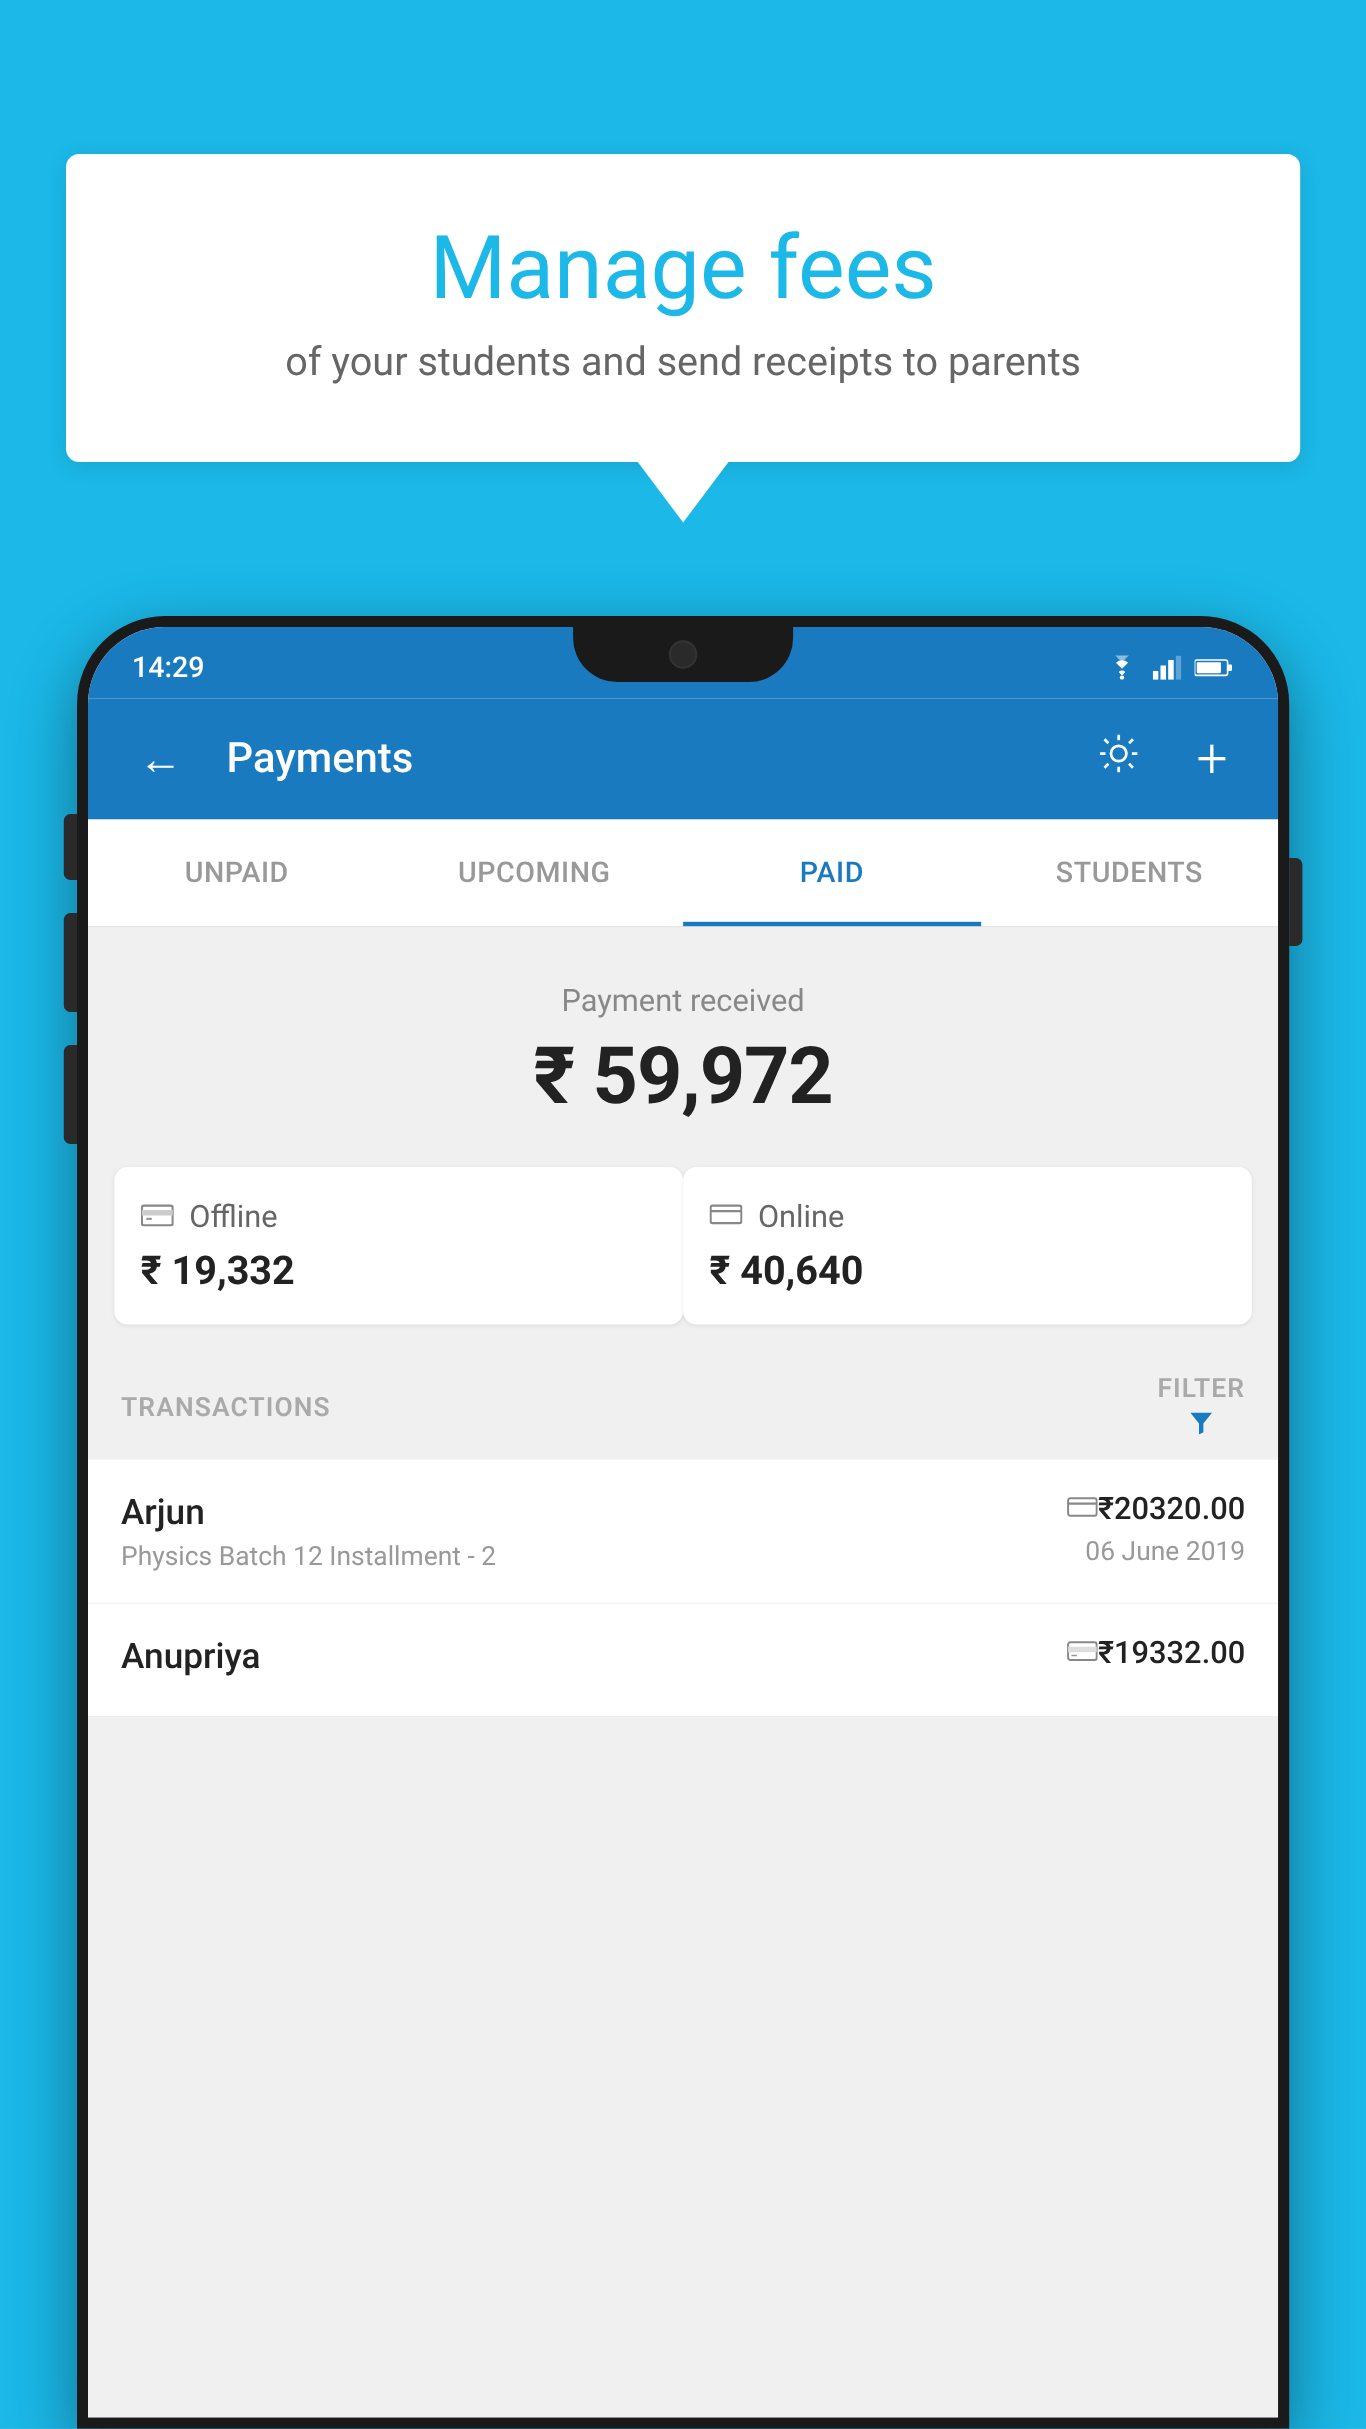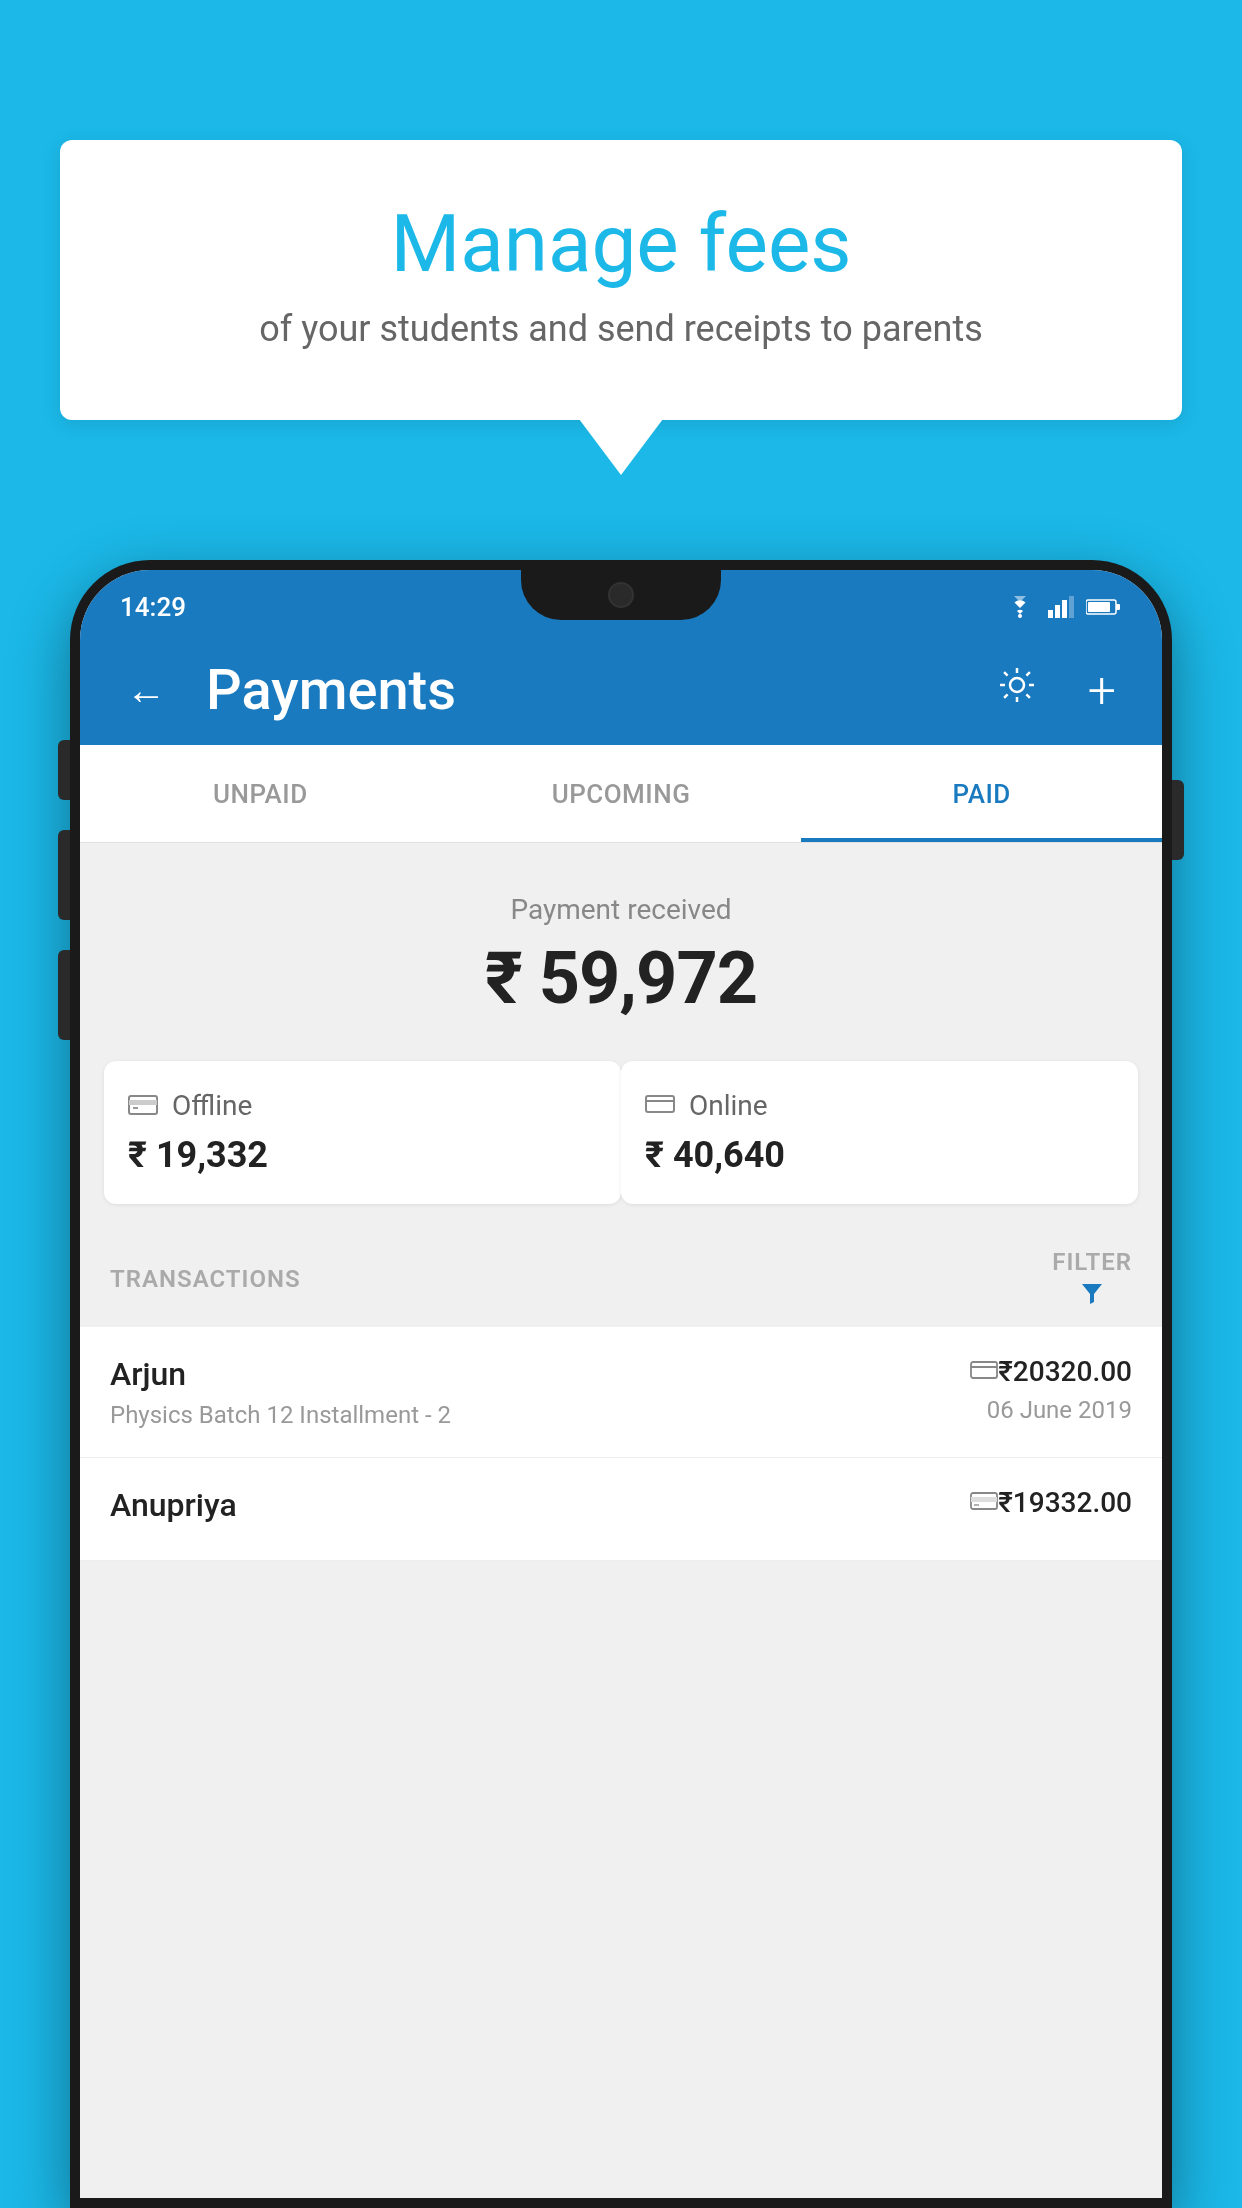--- a/index.html
+++ b/index.html
@@ -148,21 +148,21 @@
     .back-btn {
       color: white;
       font-size: 40px;
       cursor: pointer;
       padding: 10px;
     }
 
     .app-title {
       flex: 1;
       color: white;
-      font-size: 56px;
+      font-size: 38px;
       font-weight: 500;
     }
 
     .gear-btn {
       color: white;
       font-size: 42px;
       cursor: pointer;
       padding: 10px;
     }
 
@@ -477,20 +477,23 @@
 
       <div class="tabs-bar">
         <div class="tab">
           <span>UNPAID</span>
         </div>
         <div class="tab">
           <span>UPCOMING</span>
         </div>
         <div class="tab active">
           <span>PAID</span>
+        </div>
+        <div class="tab">
+          <span>STUDENTS</span>
         </div>
       </div>
 
 
       <div class="payment-summary">
         <div class="payment-label">Payment received</div>
         <div class="payment-amount">₹ 59,972</div>
       </div>
 
       <div class="payment-cards">

